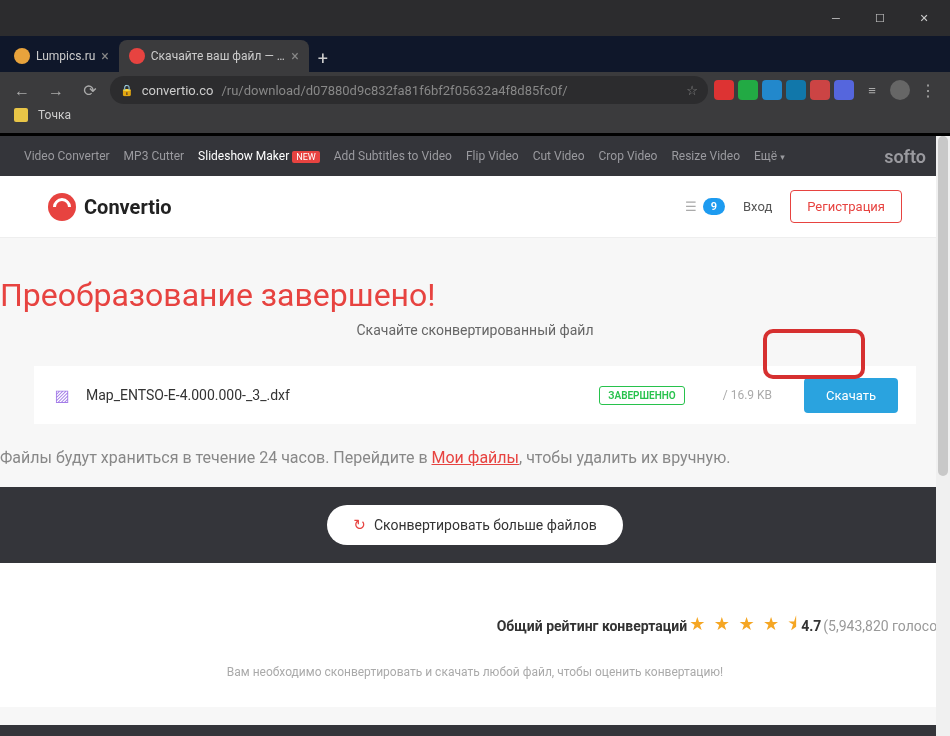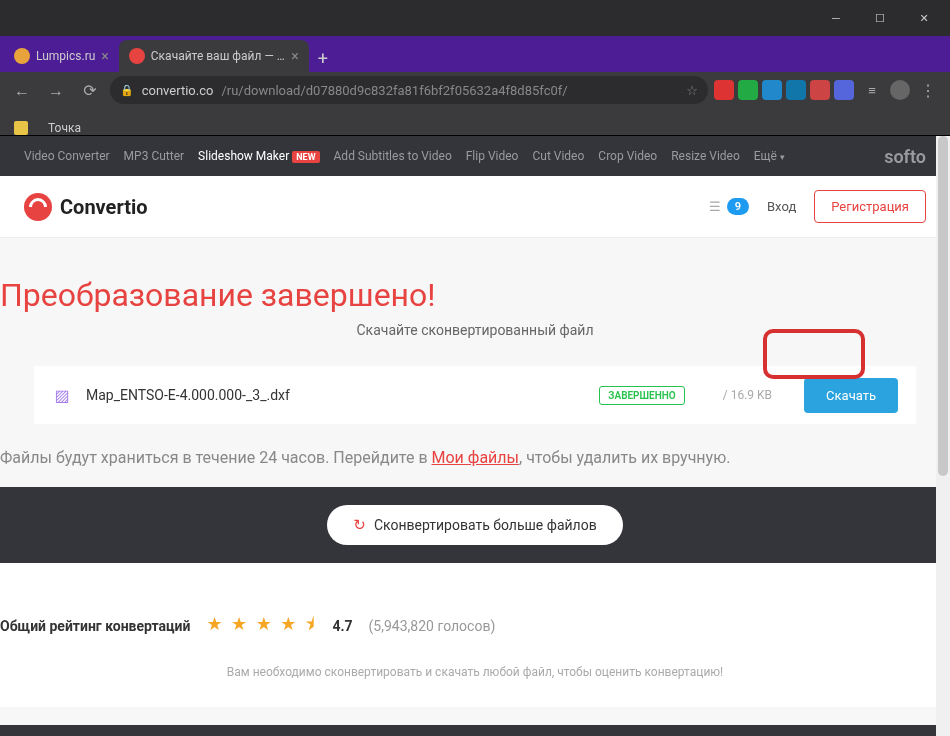--- a/index.html
+++ b/index.html
@@ -1,42 +1,42 @@
 <!DOCTYPE html>
 <html><head>
 <meta charset="utf-8">
 <style>
 *{margin:0;padding:0;box-sizing:border-box;font-family:-apple-system,BlinkMacSystemFont,"Segoe UI",Roboto,Arial,sans-serif}
 body{background:#fff;width:950px;height:736px;overflow:hidden;position:relative}
 .titlebar{height:36px;background:#2c2c2e;display:flex;align-items:center;justify-content:flex-end;padding:0 4px}
 .win-btn{width:44px;height:36px;display:flex;align-items:center;justify-content:center;color:#ccc;font-size:11px}
-.tabstrip{height:36px;background:#4c1d95;display:flex;align-items:flex-end;padding-left:4px}
+.tabstrip{height:36px;background:#0f172a;display:flex;align-items:flex-end;padding-left:4px}
 .tab{height:32px;display:flex;align-items:center;padding:0 10px;color:#ccc;font-size:12px;border-radius:8px 8px 0 0;max-width:190px;gap:6px}
 .tab.active{background:#3b3b3d}
 .tab-fav{width:16px;height:16px;border-radius:50%;flex-shrink:0}
 .tab-title{white-space:nowrap;overflow:hidden;text-overflow:ellipsis;flex:1}
 .tab-close{color:#888;font-size:14px}
 .newtab{width:28px;height:28px;display:flex;align-items:center;justify-content:center;color:#ccc;font-size:18px}
 .addrbar{height:36px;background:#3b3b3d;display:flex;align-items:center;padding:0 8px;gap:6px}
 .nav-btn{width:28px;height:28px;display:flex;align-items:center;justify-content:center;color:#aaa;font-size:16px}
 .urlbox{flex:1;height:28px;background:#2c2c2e;border-radius:14px;display:flex;align-items:center;padding:0 10px;gap:8px;color:#ccc;font-size:13px}
 .urlbox .lock{color:#888;font-size:11px}
 .url-path{color:#888}
 .ext-icons{display:flex;gap:4px;align-items:center}
 .ext-icon{width:20px;height:20px;border-radius:4px;display:flex;align-items:center;justify-content:center;font-size:10px}
 .avatar{width:20px;height:20px;border-radius:50%;background:#666}
-.bkbar{height:28px;background:#3b3b3d;display:flex;align-items:flex-end;padding:0 14px;gap:20px;border-bottom:1px solid #000000}
+.bkbar{height:28px;background:#3b3b3d;display:flex;align-items:flex-start;padding:0 14px;gap:10px;border-bottom:3px solid #000000}
 .bk-fav{width:14px;height:14px;background:#e8c547;border-radius:2px}
 .bk-label{color:#ccc;font-size:12px}
 .softo-bar{height:40px;background:#34353a;display:flex;align-items:center;padding:0 24px;gap:14px;color:#9a9a9f;font-size:12px}
 .softo-item{white-space:nowrap}
 .softo-item.wh{color:#fff}
-.new-badge{background:#e74340;color:#fff;font-size:9px;padding:1px 4px;border-radius:2px;margin-left:3px;font-weight:700}
+.new-badge{background:#e74340;color:#fff;font-size:9px;padding:1px 4px;border-radius:2px;margin-left:3px;font-weight:400}
 .softo-logo{margin-left:auto;color:#9a9a9f;font-size:18px;font-weight:600}
-.main-nav{height:62px;background:#fff;display:flex;align-items:center;padding:0 24px;border-bottom:1px solid #eee}
+.main-nav{height:62px;background:#fff;display:flex;align-items:center;padding:0 48px;border-bottom:1px solid #eee}
 .logo{display:flex;align-items:center;gap:8px}
 .logo-icon{width:28px;height:28px;background:#e74340;border-radius:50%;position:relative}
 .logo-icon::before{content:"";position:absolute;inset:5px;border:3px solid #fff;border-radius:50%;border-right-color:transparent;border-bottom-color:transparent;transform:rotate(45deg)}
 .logo-text{font-size:20px;font-weight:700;color:#222}
 .nav-items{display:flex;gap:28px;margin-left:42px;font-size:13px;color:#555}
 .nav-item{display:flex;align-items:center;gap:4px}
 .chev{color:#e74340;font-size:10px}
 .nav-right{margin-left:auto;display:flex;align-items:center;gap:18px;font-size:13px}
 .credits{display:flex;align-items:center;gap:6px}
 .credits-icon{color:#aaa}
@@ -51,21 +51,21 @@
 .status-badge{border:1px solid #27c24c;color:#27c24c;font-size:10px;padding:3px 8px;border-radius:3px;font-weight:600}
 .file-size{color:#aaa;font-size:12px;margin-left:24px;margin-right:18px}
 .dl-btn{background:#2aa3df;color:#fff;padding:10px 22px;border-radius:4px;font-size:13px}
 .highlight-ring{position:absolute;border:4px solid #d63030;border-radius:10px;pointer-events:none}
 .note{text-align:left;color:#888;font-size:16px;margin-top:24px}
 .note a{color:#e74340;text-decoration:underline}
 .dark-strip{background:#34353a;margin-top:20px;padding:18px 0;display:flex;justify-content:center}
 .more-btn{background:#fff;border-radius:22px;padding:11px 26px;display:flex;align-items:center;gap:8px;color:#333;font-size:14px}
 .reload{color:#e74340;font-size:15px}
 .rating-sec{text-align:center;padding:48px 0 28px;background:#fff}
-.rating-row{display:flex;align-items:center;justify-content:flex-start;gap:16px;font-size:14px}
+.rating-row{display:flex;align-items:center;justify-content:flex-end;gap:2px;font-size:14px}
 .rating-label{font-weight:700;color:#333}
 .stars{color:#f5a623;font-size:18px;letter-spacing:2px}
 .rating-val{font-weight:700;color:#333}
 .rating-count{color:#999}
 .rating-note{color:#aaa;font-size:12px;margin-top:24px}
 .footer-dark{background:#34353a;height:34px;margin-top:18px}
 .scrollbar{position:absolute;right:0;top:136px;width:14px;bottom:0;background:#f0f0f0}
 .scroll-thumb{position:absolute;top:0;left:2px;right:2px;height:340px;background:#c8c8c8;border-radius:5px}
 </style>
 </head>

